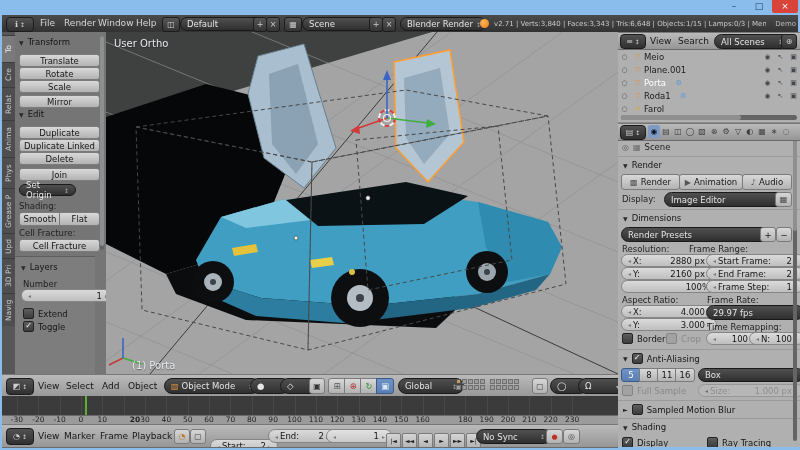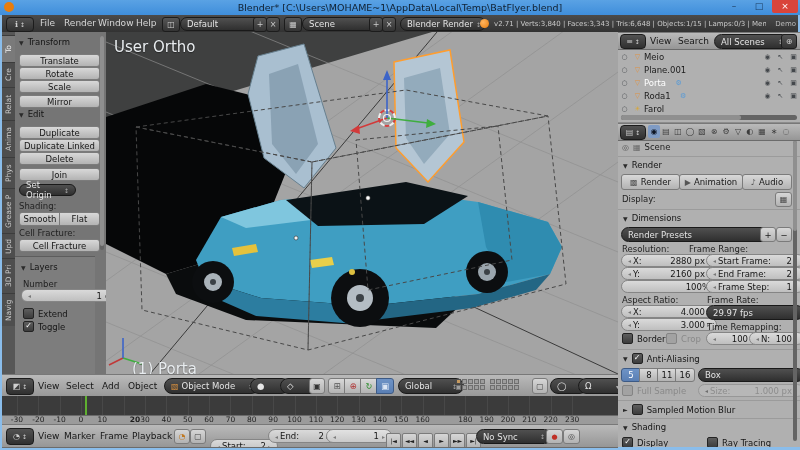--- a/index.html
+++ b/index.html
@@ -37,21 +37,21 @@
   .fa{font-size:6px;color:rgba(0,0,0,.4)}
   
   #toolshelf{left:2px;top:32px;width:104px;height:342px;background:#757575}
   #tabstrip{left:0;top:0;width:13px;height:342px;background:#575757}
   .vtab{left:0;width:13px;background:#4e4e4e;border-bottom:1px solid #3c3c3c;color:#c9c9c9;font-size:7.5px;writing-mode:vertical-rl;transform:rotate(180deg);display:flex;align-items:center;justify-content:center}
   .vtab.on{background:#7a7a7a;color:#f0f0f0}
   .tsbtn{left:17px;width:79px;height:11px}
   #layersec{left:13px;top:224px;width:80px;height:118px;background:#7d7d7d;border-top:1px solid #5d5d5d}
   
   #viewport{left:106px;top:32px;width:512px;height:342px;background:#a4a4a4}
-  .vplabel{font-size:15px;color:#e8ecef;text-shadow:0 1px 1px rgba(0,0,0,.4)}
+  .vplabel{font-size:10px;color:#e8ecef;text-shadow:0 1px 1px rgba(0,0,0,.4)}
   
   #vph{left:2px;top:374px;width:616px;height:22px}
   #tlh{left:2px;top:424px;width:616px;height:22px}
   
   #ruler{left:2px;top:396px;width:616px;height:28px;background:#9b9b9b}
   #ruler-dark{left:0;top:0;width:616px;height:19px;background:#3b3b3b;border-bottom:1px solid #6a6a6a}
   .tick-line{position:absolute;top:0;width:1px;height:19px;background:#484848}
   .tick-lbl{position:absolute;top:19px;transform:translateX(-50%);font-size:7.5px;color:#1e1e1e}
   #playhead{top:0;width:2px;height:19px;background:#5fb030}
   
@@ -71,24 +71,20 @@
   .pbtn{width:13px;height:14px;background:linear-gradient(#d6d6d6,#b2b2b2);border:1px solid #7b7b7b;border-radius:2px;display:inline-flex;align-items:center;justify-content:center;font-size:6px;color:#222;margin-right:1px}
   
   .sbtrack{background:#646464;border-radius:3px}
   .sbthumb{background:#8f8f8f;border-radius:3px}
 </style>
 </head>
 <body>
 
 <div id="app">
 
-  <div id="titlebar" class="a nw">
-    <span class="a" style="left:4px;top:2px;width:10px;height:10px;background:#e87d0d;border-radius:50%"></span>
-    <span>Blender* [C:\Users\MOHAME~1\AppData\Local\Temp\BatFlyer.blend]</span>
-  </div>
   <div class="a wctl" style="left:722px">–</div>
   <div class="a wctl" style="left:747px">□</div>
   <div class="a wctl close" style="left:772px;width:26px">×</div>
 
   <div id="infobar" class="a nw">
     <div class="a edbtn" style="left:4px;top:2px;width:26px;height:13px">
         <span>ℹ</span>
         <span style="font-size:6px">↕</span>
       </div>
     <span class="a mnu" style="left:38px">File</span>
@@ -540,20 +536,24 @@
       </div>
     <div class="a btn" style="left:61px;top:51px;width:62px;height:14px">
         <span style="color:#555;font-size:8px">▶</span>
         <span>Animation</span>
       </div>
     <div class="a btn" style="left:124px;top:51px;width:48px;height:14px">
         <span style="color:#555;font-size:8px">♪</span>
         <span>Audio</span>
       </div>
     <div class="a lbl" style="left:4px;top:71px">Display:</div>
+    <div class="a ddk" style="left:46px;top:69px;width:108px;height:13px">
+        <span>Image Editor</span>
+        <span class="ar">↕</span>
+      </div>
     <div class="a sqbtn" style="left:157px;top:69px;width:15px;height:13px;background:linear-gradient(#d6d6d6,#b2b2b2);border-color:#7b7b7b;color:#444">▦</div>
     <div class="a sep" style="top:86px"></div>
     <div class="a shdr" style="left:5px;top:90px">
         <span class="tri">▼</span>
         <span>Dimensions</span>
       </div>
     <div class="a ddk" style="left:3px;top:104px;width:136px;height:13px">
         <span>Render Presets</span>
         <span class="ar">↕</span>
       </div>

